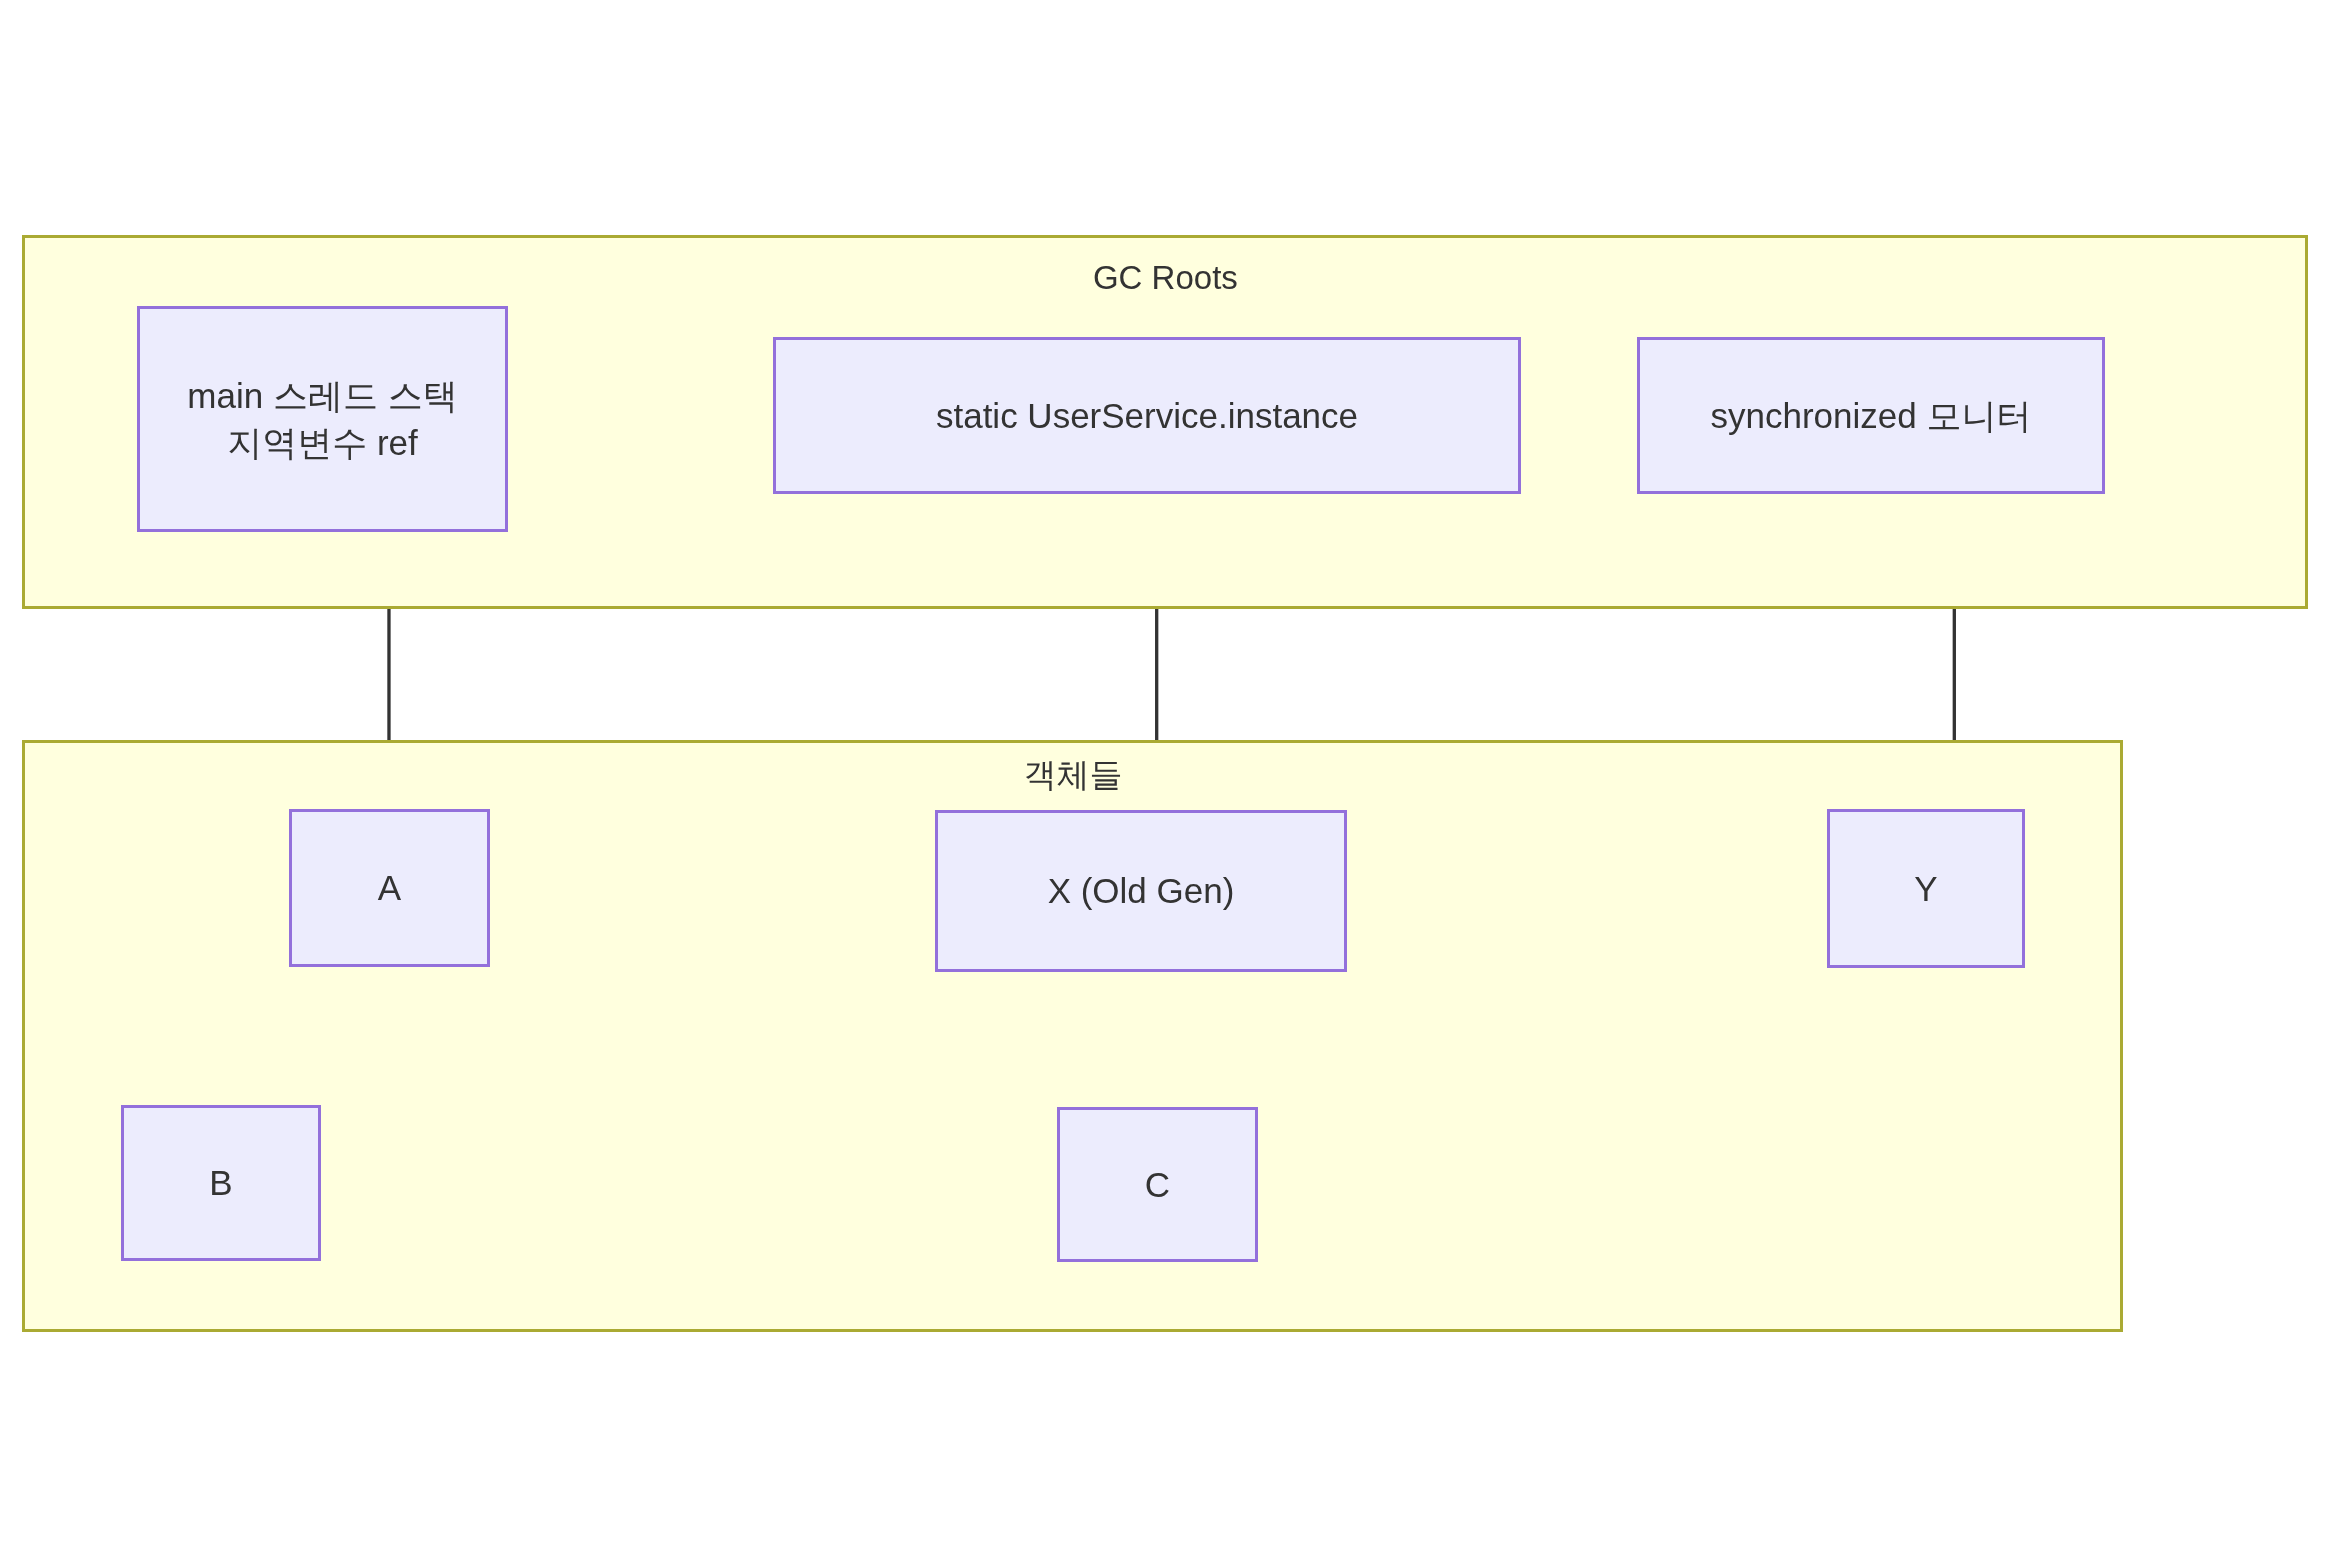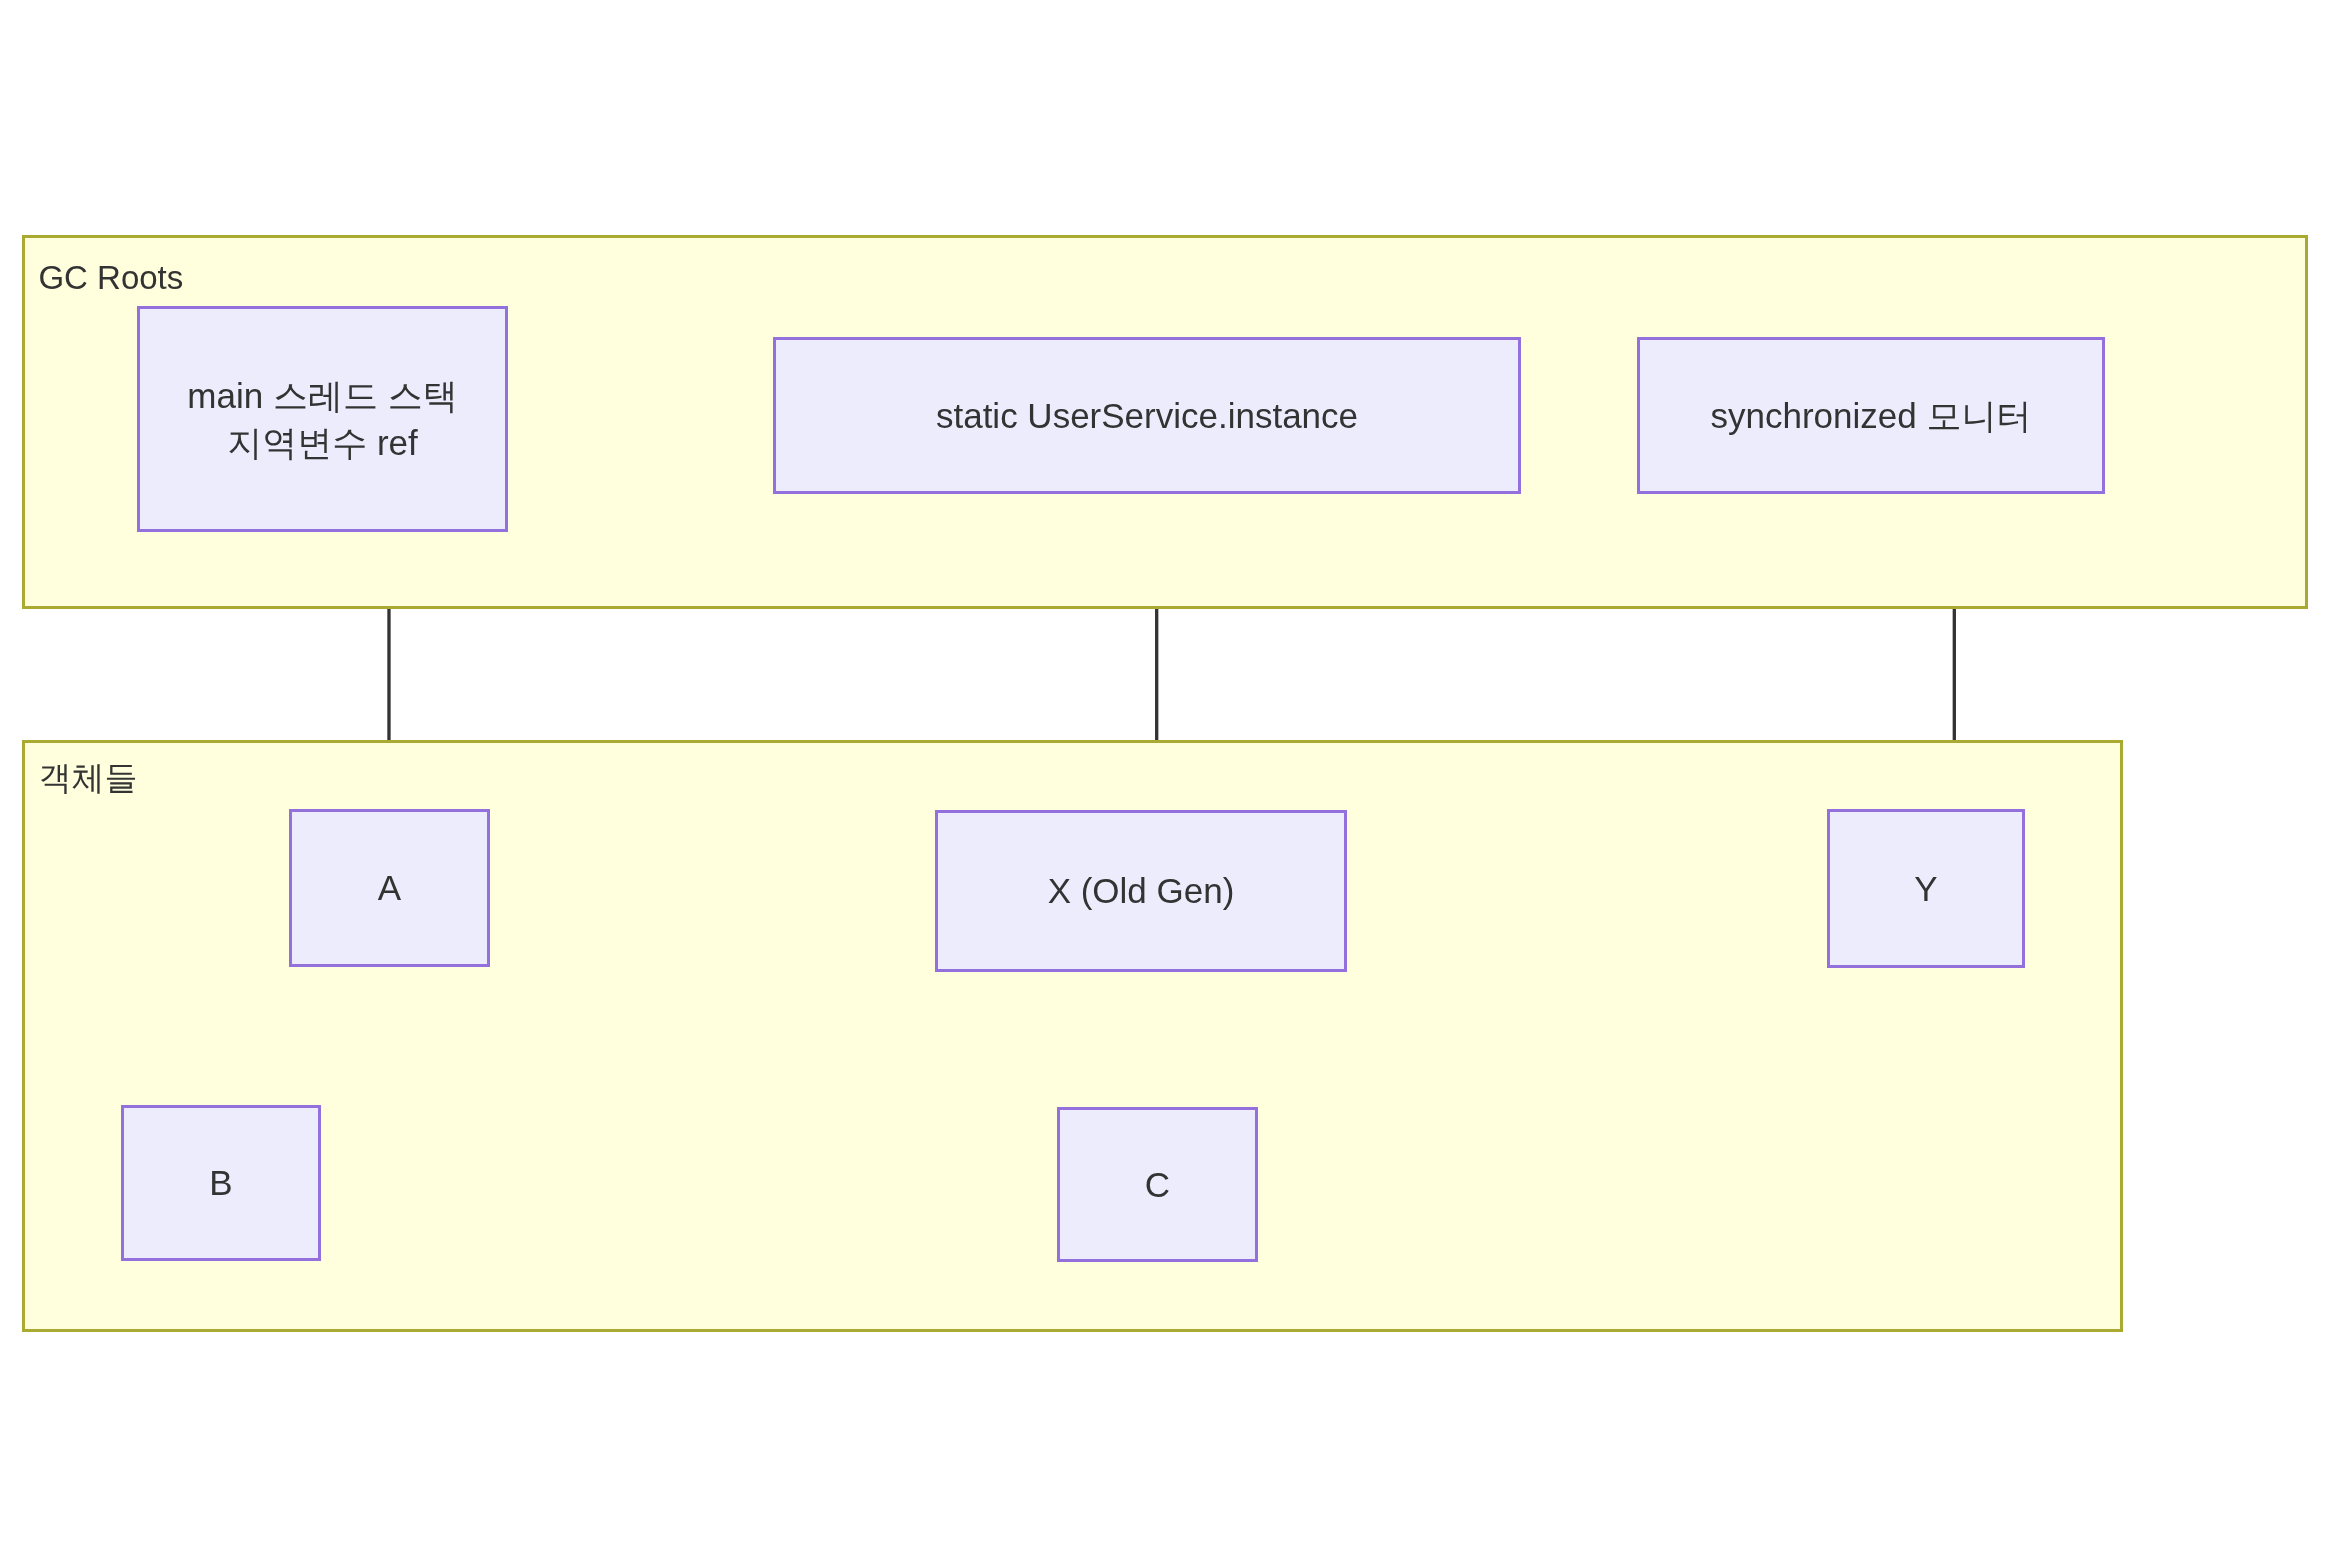--- a/index.html
+++ b/index.html
@@ -26,22 +26,23 @@
     pointer-events: none;
   }
   .cluster {
     position: absolute;
     background: #ffffde;
     border: 3.3px solid #aaaa33;
     box-sizing: border-box;
   }
   .cluster-label {
     position: absolute;
-    left: 13px;
+    left: 0;
     right: 0;
+    text-align: center;
     color: #333333;
     font-size: 33px;
     line-height: 1;
     white-space: nowrap;
   }
   .node {
     position: absolute;
     background: #ececfd;
     border: 3.3px solid #9370db;
     box-sizing: border-box;
@@ -80,21 +81,21 @@
     <path d="M 364 1166 C 312 1208 272 1258 264 1320" fill="none" stroke="#333333" stroke-width="4" marker-end="url(#arrow)"></path>
 
     <path d="M 592 1068 C 900 1110 1240 1180 1386 1320" fill="none" stroke="#333333" stroke-width="4" marker-end="url(#arrow)"></path>
   </svg>
 
   <div class="cluster" style="left:22.4px; top:235px; width:2286px; height:374px;">
     <div class="cluster-label" style="top:23px;">GC Roots</div>
   </div>
 
   <div class="cluster" style="left:22.4px; top:740px; width:2101px; height:592px;">
-    <div class="cluster-label" style="top:18.3px;">객체들</div>
+    <div class="cluster-label" style="top:18.3px;font-family:Liberation Mono, monospace;">객체들</div>
   </div>
 
   <div class="node" style="left:773px; top:337px; width:748px; height:157px;">
     <span class="node-text">static UserService.instance</span>
   </div>
 
   <div class="node" style="left:137px; top:306px; width:371px; height:226px;">
     <span class="node-text">main 스레드 스택
 지역변수 ref</span>
   </div>

